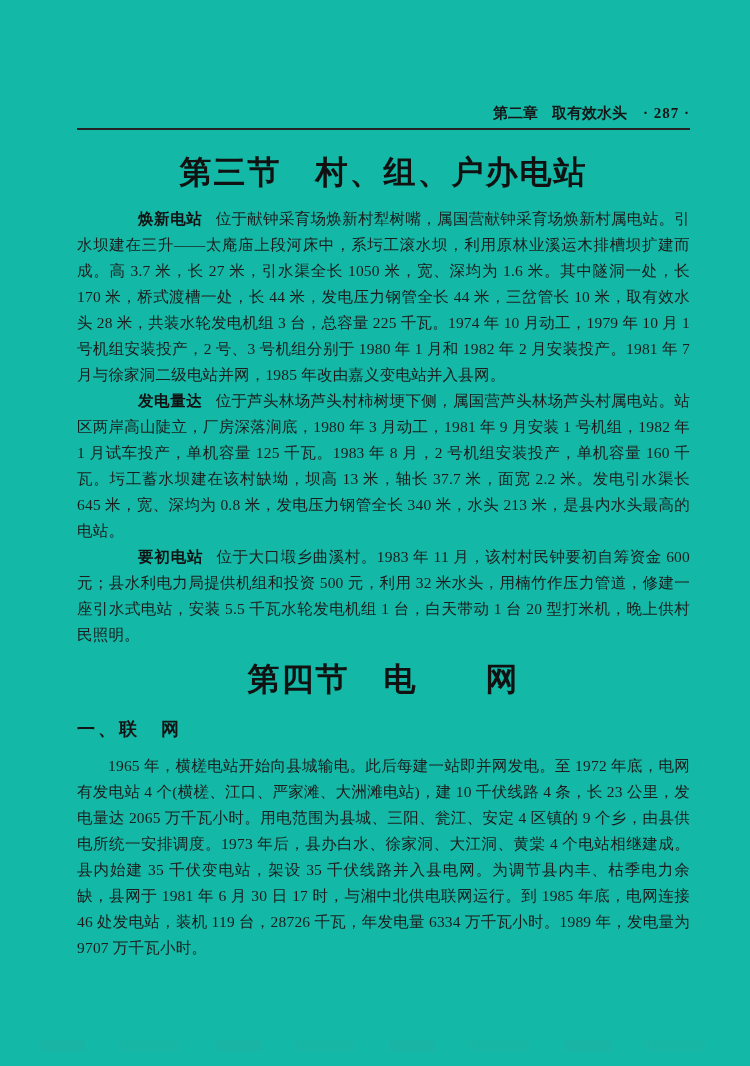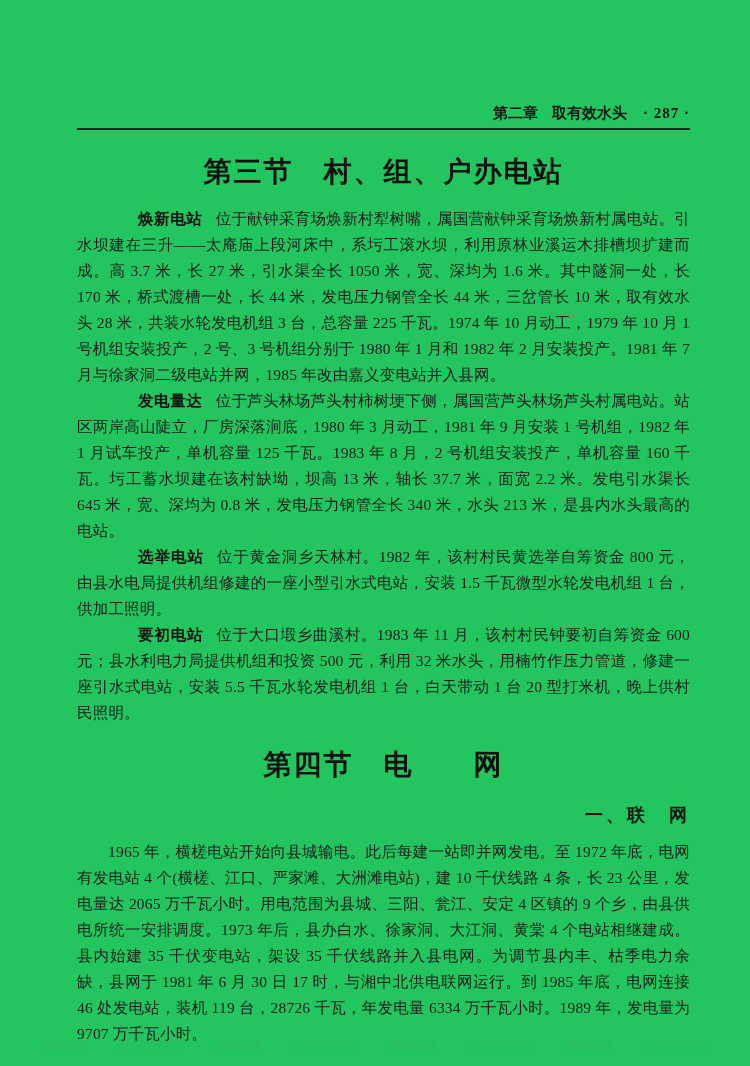--- a/index.html
+++ b/index.html
@@ -6,21 +6,21 @@
     margin: 0;
     padding: 0;
     background: #f4f3f1;
     font-family: "Liberation Serif", "DejaVu Serif", serif;
   }
   .page {
     position: relative;
     width: 750px;
     height: 1066px;
     margin: 0 auto;
-    background: #22c55e;
+    background: #14b8a6;
     color: #1b1b1b;
     overflow: hidden;
     box-sizing: border-box;
   }
   .content {
     box-sizing: border-box;
     width: 100%;
     height: 100%;
     padding: 104px 60px 0 77px;
   }
@@ -44,34 +44,34 @@
   }
   .head-rule {
     border: none;
     border-top: 2px solid #242424;
     margin: 6px 0 0 0;
   }
   
   h1.section-title {
     font-family: "DejaVu Sans", "Liberation Sans", sans-serif;
     font-weight: bold;
-    font-size: 28px;
+    font-size: 32px;
     line-height: 30px;
     text-align: center;
     letter-spacing: 2px;
     margin: 27px 0 19px 0;
     color: #111;
   }
-  h1.section-title.second { margin: 24px 0 10px 0; }
+  h1.section-title.second { margin: 16px 0 10px 0; }
   h2.sub-title {
     font-family: "Liberation Serif", "DejaVu Serif", serif;
     font-weight: bold;
     font-size: 18px;
     line-height: 22px;
-    text-align: right;
+    text-align: left;
     letter-spacing: 3px;
     margin: 24px 0 13px 0;
     color: #141414;
   }
   
   p.body-par {
     margin: 0;
     font-size: 15.5px;
     line-height: 26px;
     text-indent: 2em;
@@ -117,21 +117,20 @@
     </div>
     <hr class="head-rule">
 
     <h1 class="section-title">第三节　村、组、户办电站</h1>
 
 
     <p class="body-par"><span class="station-name">焕新电站</span><span>位于献钟采育场焕新村犁树嘴，属国营献钟采育场焕新村属电站。引水坝建在三升——太庵庙上段河床中，系圬工滚水坝，利用原林业溪运木排槽坝扩建而成。高 3.7 米，长 27 米，引水渠全长 1050 米，宽、深均为 1.6 米。其中隧洞一处，长 170 米，桥式渡槽一处，长 44 米，发电压力钢管全长 44 米，三岔管长 10 米，取有效水头 28 米，共装水轮发电机组 3 台，总容量 225 千瓦。1974 年 10 月动工，1979 年 10 月 1 号机组安装投产，2 号、3 号机组分别于 1980 年 1 月和 1982 年 2 月安装投产。1981 年 7 月与徐家洞二级电站并网，1985 年改由嘉义变电站并入县网。</span></p>
 
     <p class="body-par"><span class="station-name">发电量达</span><span>位于芦头林场芦头村柿树埂下侧，属国营芦头林场芦头村属电站。站区两岸高山陡立，厂房深落涧底，1980 年 3 月动工，1981 年 9 月安装 1 号机组，1982 年 1 月试车投产，单机容量 125 千瓦。1983 年 8 月，2 号机组安装投产，单机容量 160 千瓦。圬工蓄水坝建在该村缺坳，坝高 13 米，轴长 37.7 米，面宽 2.2 米。发电引水渠长 645 米，宽、深均为 0.8 米，发电压力钢管全长 340 米，水头 213 米，是县内水头最高的电站。</span></p>
 
-    <p class="body-par"><span class="station-name">选举电站</span><span>位于黄金洞乡天林村。1982 年，该村村民黄选举自筹资金 800 元，由县水电局提供机组修建的一座小型引水式电站，安装 1.5 千瓦微型水轮发电机组 1 台，供加工照明。</span></p>
 
     <p class="body-par"><span class="station-name">要初电站</span><span>位于大口塅乡曲溪村。1983 年 11 月，该村村民钟要初自筹资金 600 元；县水利电力局提供机组和投资 500 元，利用 32 米水头，用楠竹作压力管道，修建一座引水式电站，安装 5.5 千瓦水轮发电机组 1 台，白天带动 1 台 20 型打米机，晚上供村民照明。</span></p>
 
     <h1 class="section-title second">第四节　电　　网</h1>
 
     <h2 class="sub-title">一、联　网</h2>
     <p class="body-par">1965 年，横槎电站开始向县城输电。此后每建一站即并网发电。至 1972 年底，电网有发电站 4 个(横槎、江口、严家滩、大洲滩电站)，建 10 千伏线路 4 条，长 23 公里，发电量达 2065 万千瓦小时。用电范围为县城、三阳、瓮江、安定 4 区镇的 9 个乡，由县供电所统一安排调度。1973 年后，县办白水、徐家洞、大江洞、黄棠 4 个电站相继建成。县内始建 35 千伏变电站，架设 35 千伏线路并入县电网。为调节县内丰、枯季电力余缺，县网于 1981 年 6 月 30 日 17 时，与湘中北供电联网运行。到 1985 年底，电网连接 46 处发电站，装机 119 台，28726 千瓦，年发电量 6334 万千瓦小时。1989 年，发电量为 9707 万千瓦小时。</p>
 
   </div>
   <div class="scan-noise"></div>

